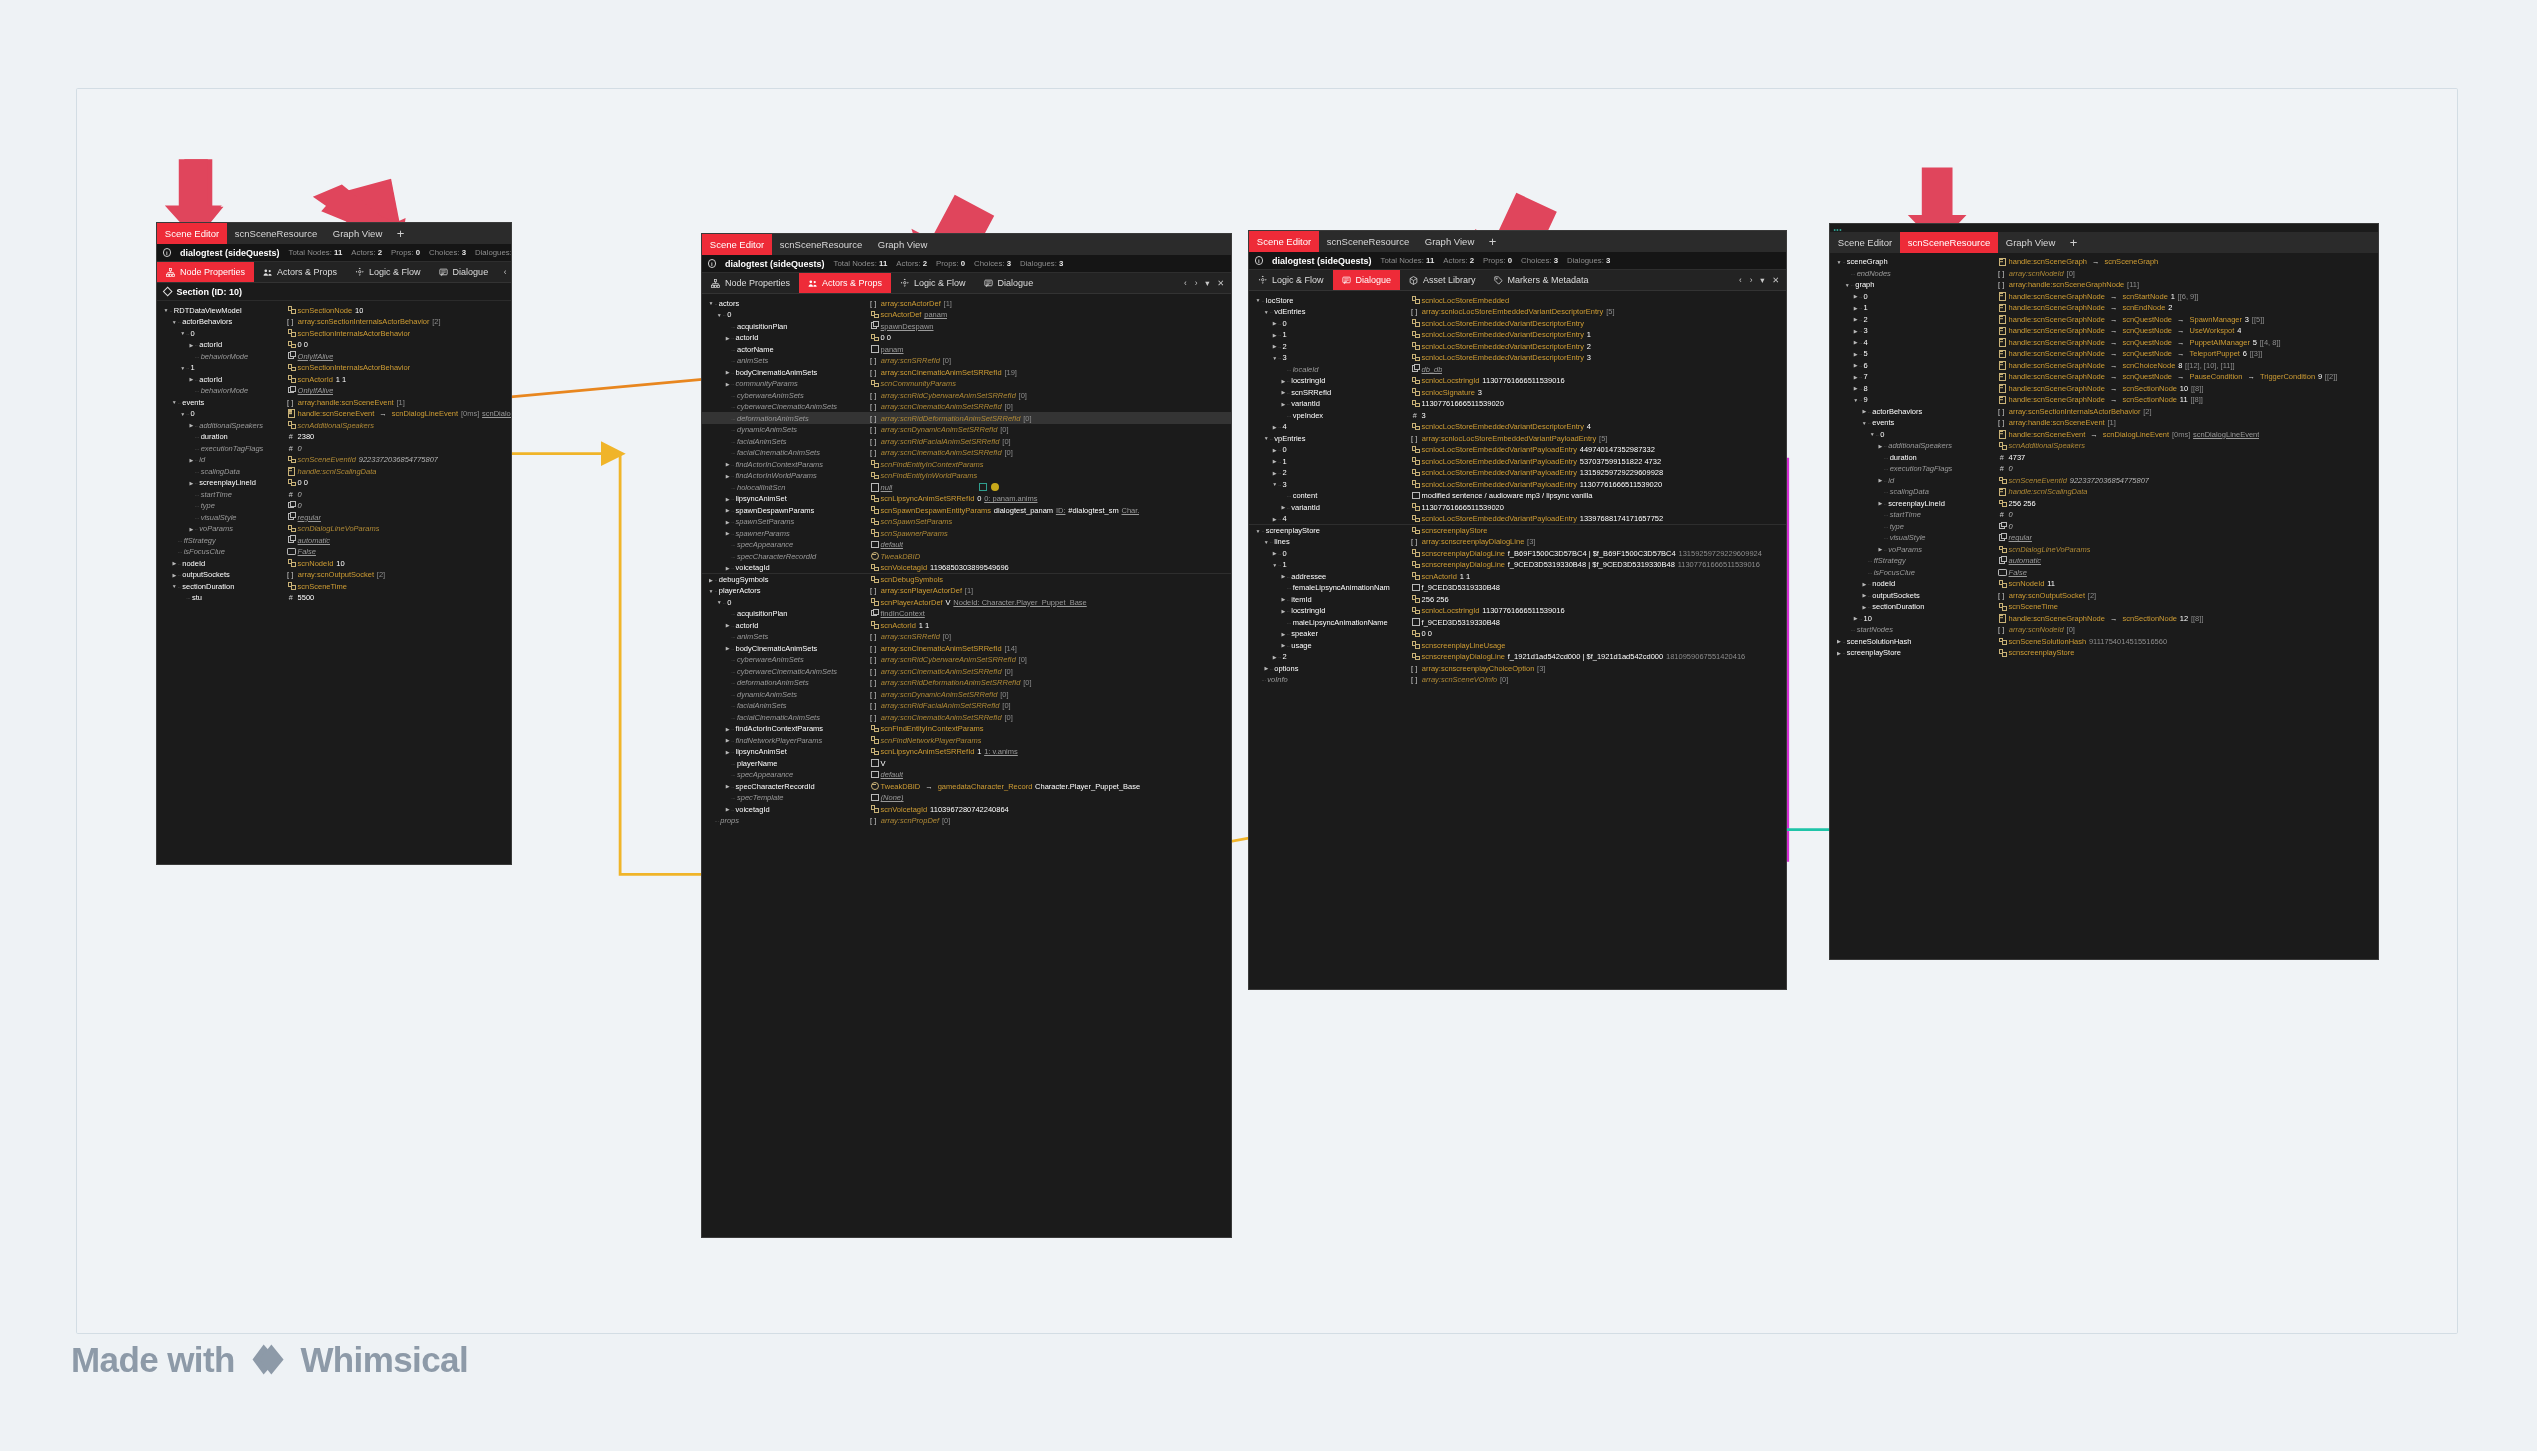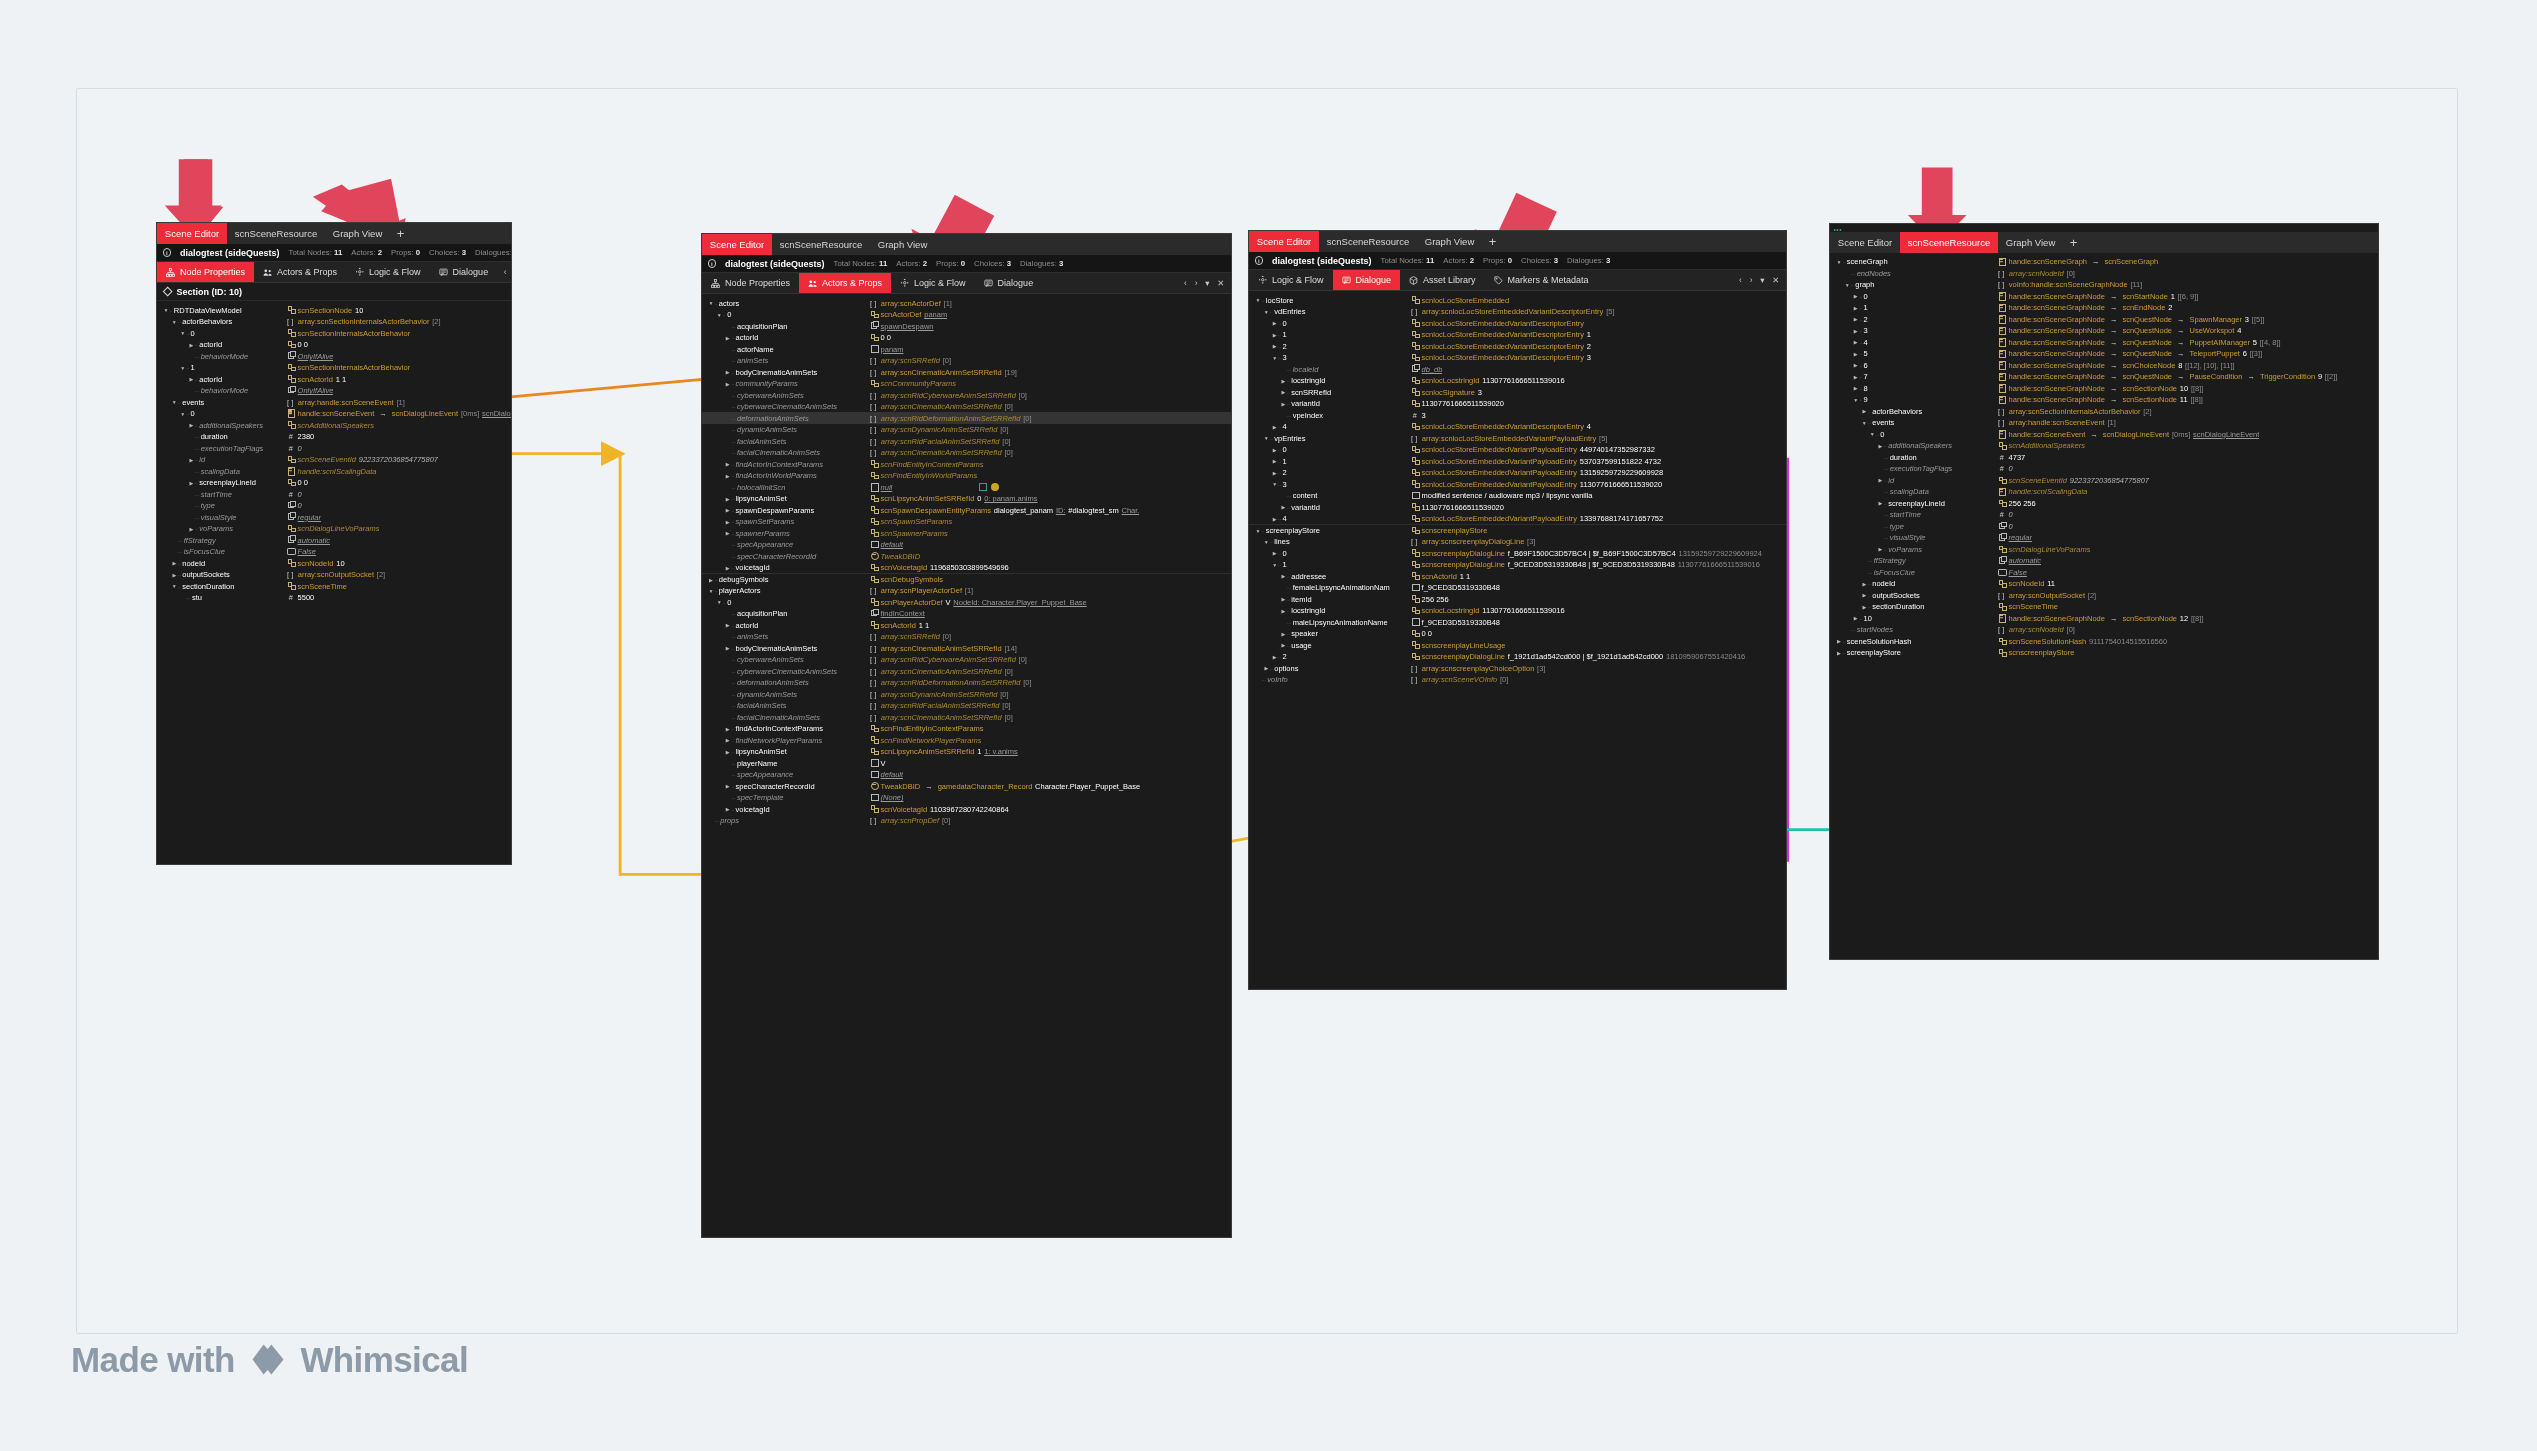--- a/index.html
+++ b/index.html
@@ -1733,21 +1733,21 @@
         </div>
         <div class="row">
           <div class="key">
             <span class="ind" style="width:14px"></span>
             <span class="tw">▼</span>
             <span class="dash">··</span>
             <span class="kname">graph</span>
           </div>
           <div class="val">
             <span><span class="sq">[ ]</span></span>
-            <span class="ty">voInfo:handle:scnSceneGraphNode</span>
+            <span class="ty">array:handle:scnSceneGraphNode</span>
             <span class="dim">[11]</span>
           </div>
         </div>
         <div class="row">
           <div class="key">
             <span class="ind" style="width:22.3px"></span>
             <span class="tw">▶</span>
             <span class="dash">··</span>
             <span class="idx">0</span>
           </div>

